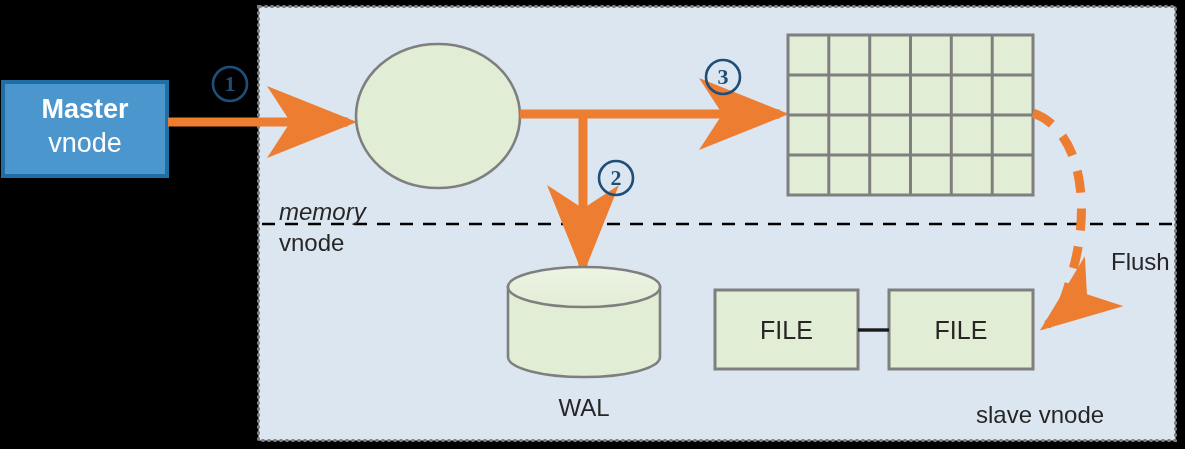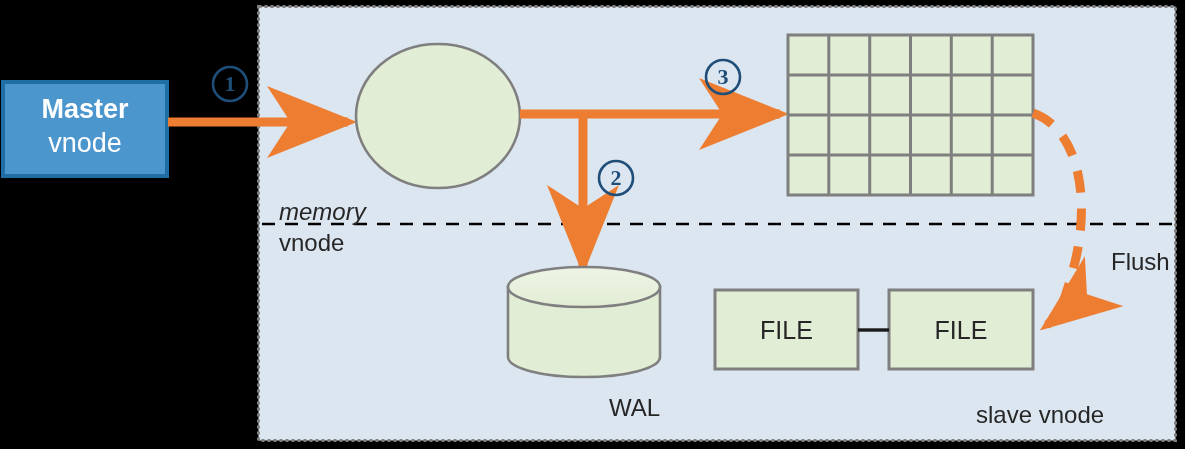--- a/index.html
+++ b/index.html
@@ -73,21 +73,21 @@
 
     <circle cx="230" cy="84" r="17" fill="none" stroke="#1F4E79" stroke-width="2.6"></circle>
     <circle cx="616" cy="178" r="17" fill="none" stroke="#1F4E79" stroke-width="2.6"></circle>
     <circle cx="723" cy="77" r="17" fill="none" stroke="#1F4E79" stroke-width="2.6"></circle>
   </svg>
 
   <div class="txt label-white" style="left:3px; top:93px; width:164px; text-align:center; font-size:27px; line-height:32px;font-weight:bold;">Master</div>
   <div class="txt label-white" style="left:3px; top:127px; width:164px; text-align:center; font-size:27px; line-height:32px;">vnode</div>
 
 
-  <div class="txt label-dark" style="left:508px; top:394px; width:152px; text-align:right; font-size:24px; line-height:28px;">WAL</div>
+  <div class="txt label-dark" style="left:508px; top:394px; width:152px; text-align:center; font-size:24px; line-height:28px;">WAL</div>
 
   <div class="txt label-dark" style="left:715px; top:316px; width:143px; text-align:center; font-size:25px; line-height:28px;">FILE</div>
   <div class="txt label-dark" style="left:889px; top:316px; width:144px; text-align:center; font-size:25px; line-height:28px;">FILE</div>
 
   <div class="txt label-dark" style="left:279px; top:198px; font-size:24px; line-height:28px;font-style:italic;">memory</div>
   <div class="txt label-dark" style="left:279px; top:229px; font-size:24px; line-height:28px;">vnode</div>
 
   <div class="txt label-dark" style="left:1095px; top:248px; font-size:24px; line-height:28px;margin-left:16px;">Flush</div>
 
   <div class="txt label-dark" style="left:976px; top:401px; font-size:24px; line-height:28px;">slave vnode</div>

